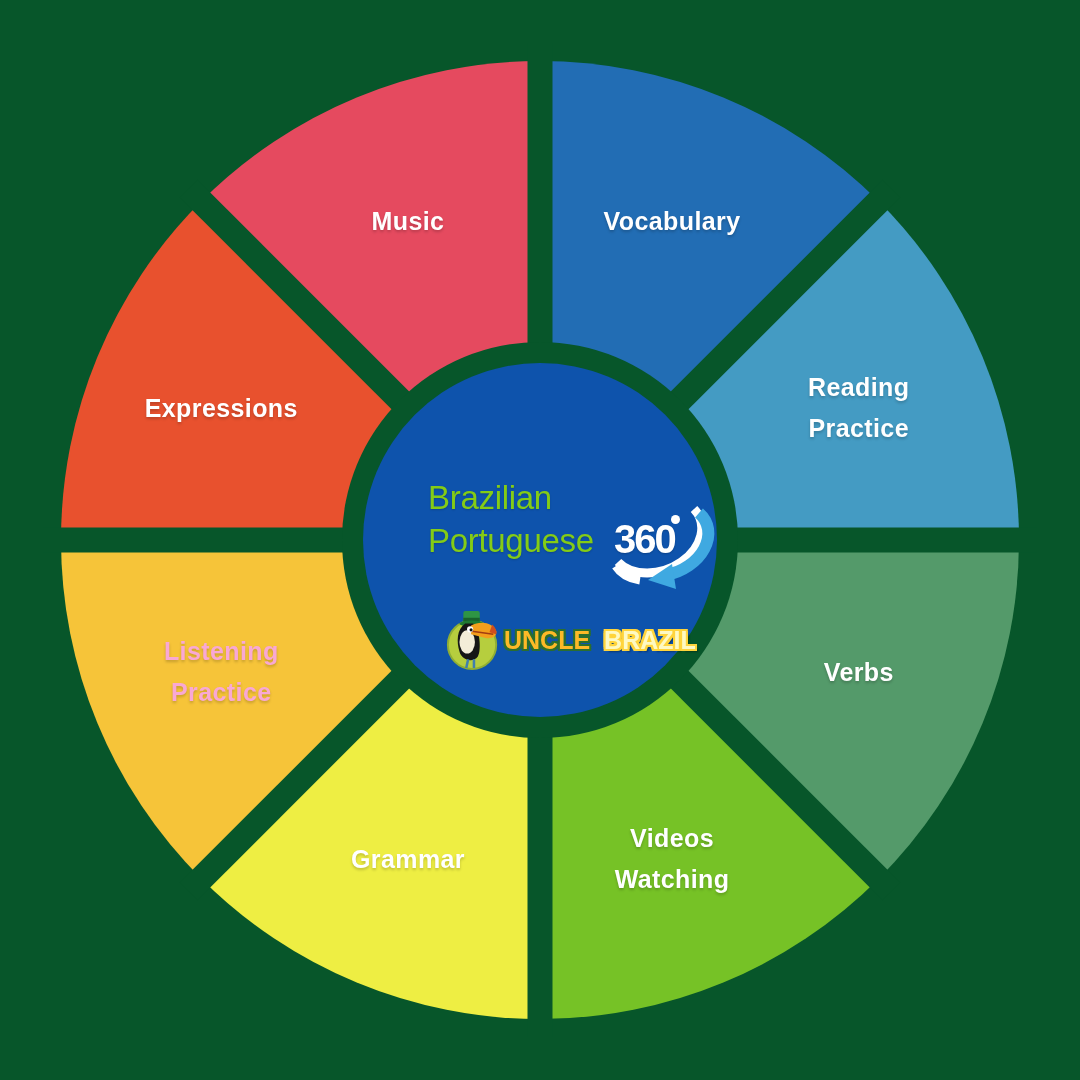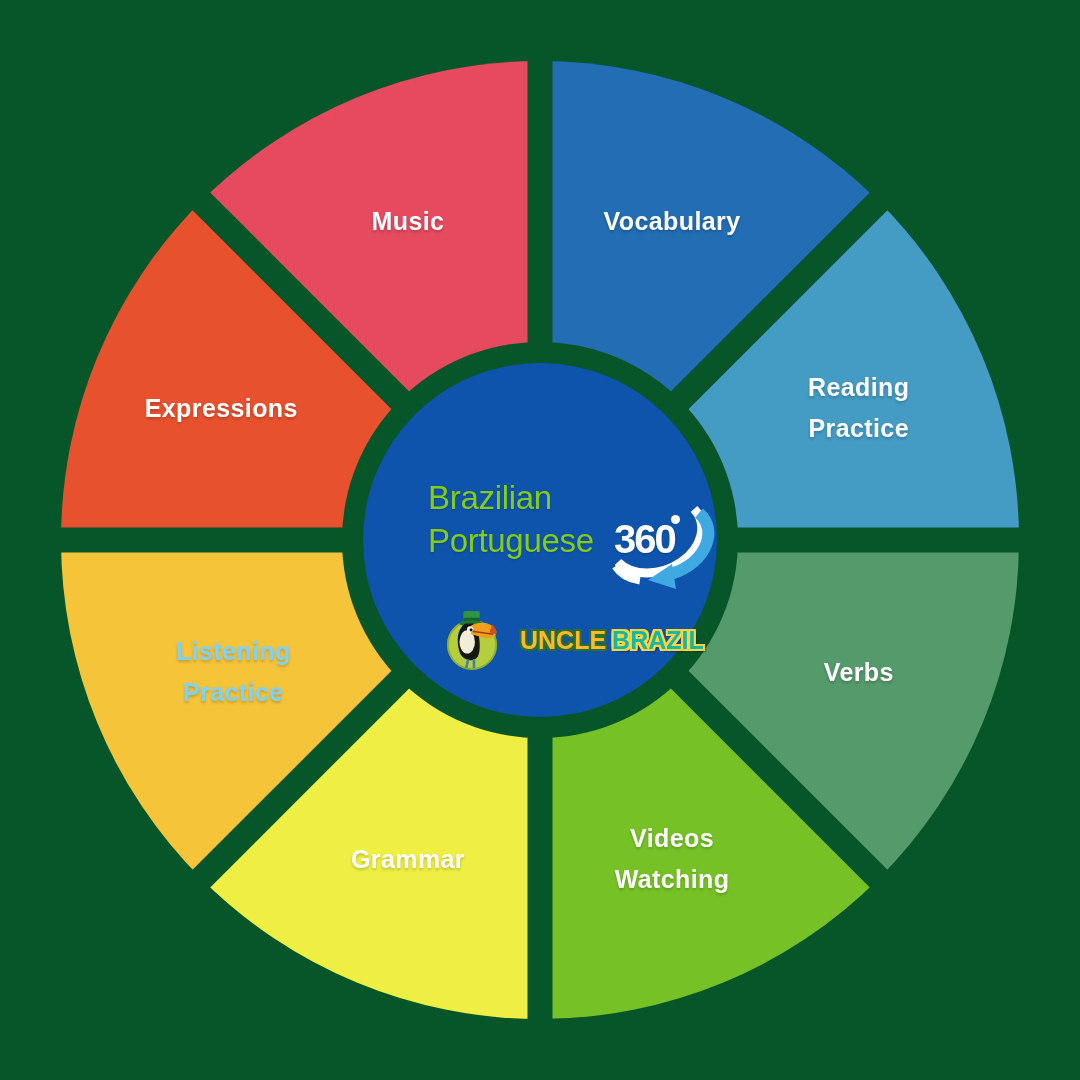--- a/index.html
+++ b/index.html
@@ -79,37 +79,38 @@
     left: 444px;
     top: 609px;
     height: 62px;
     display: flex;
     align-items: center;
   }
   .logo .mascot { width: 58px; height: 62px; flex: none; }
   .logo .words {
     display: flex;
     align-items: flex-start;
-    margin-left: 18px;
+    margin-left: 2px;
     font-weight: bold;
     font-size: 25px;
     letter-spacing: 0;
     white-space: nowrap;
+    gap: 8px;
   }
   .logo .uncle {
     color: #fdb927;
     text-shadow:
       -2px -2px 0 #2b6e2f, 2px -2px 0 #2b6e2f,
       -2px 2px 0 #2b6e2f, 2px 2px 0 #2b6e2f,
       -2px 0 0 #2b6e2f, 2px 0 0 #2b6e2f,
       0 -2px 0 #2b6e2f, 0 2px 0 #2b6e2f;
   }
   .logo .brazil {
     margin-left: 6px;
-    color: #14b8a6;
+    color: #fef9c3;
     text-shadow:
       -2px -2px 0 #ffd43c, 2px -2px 0 #ffd43c,
       -2px 2px 0 #ffd43c, 2px 2px 0 #ffd43c,
       -2px 0 0 #ffd43c, 2px 0 0 #ffd43c,
       0 -2px 0 #ffd43c, 0 2px 0 #ffd43c,
       3px 3px 2px rgba(0,0,0,0.35);
   }
 </style>
 </head>
 <body>
@@ -148,21 +149,21 @@
       <div class="seg-label" style="left: 858.738px; top: 672.026px; color: rgb(255, 255, 255); text-align: center;">
         <div>Verbs</div>
       </div>
       <div class="seg-label" style="left: 672.026px; top: 858.738px; color: rgb(255, 255, 255);">
         <div>Videos</div>
         <div>Watching</div>
       </div>
       <div class="seg-label" style="left: 407.974px; top: 858.738px; color: rgb(255, 255, 255); text-align: center;">
         <div>Grammar</div>
       </div>
-      <div class="seg-label" style="left: 221.262px; top: 672.026px; color: #7dd3fc; margin-left: 12px;">
+      <div class="seg-label" style="left: 221.262px; top: 672.026px; color: #f9a8d4;">
         <div>Listening</div>
         <div>Practice</div>
       </div>
       <div class="seg-label" style="left: 221.262px; top: 407.974px; color: #ffffff;">
         <div>Expressions</div>
       </div>
       <div class="seg-label" style="left: 407.974px; top: 221.262px; color: rgb(255, 255, 255);">
         <div>Music</div>
       </div>
     </div>

